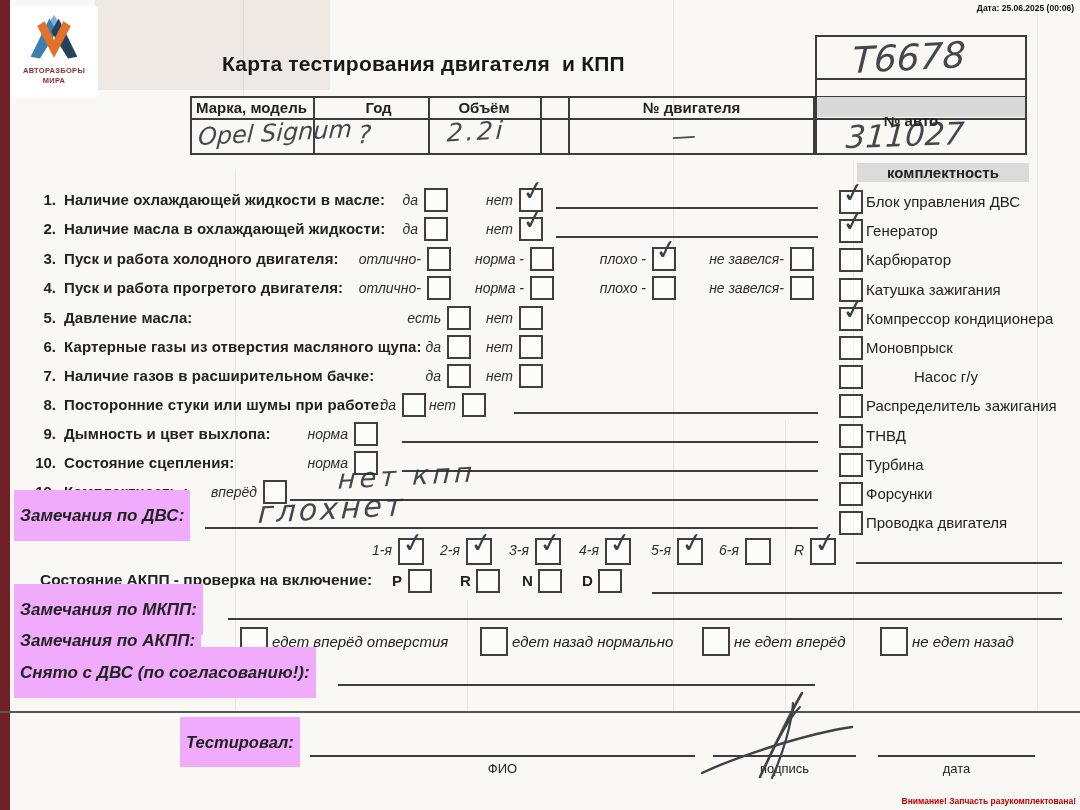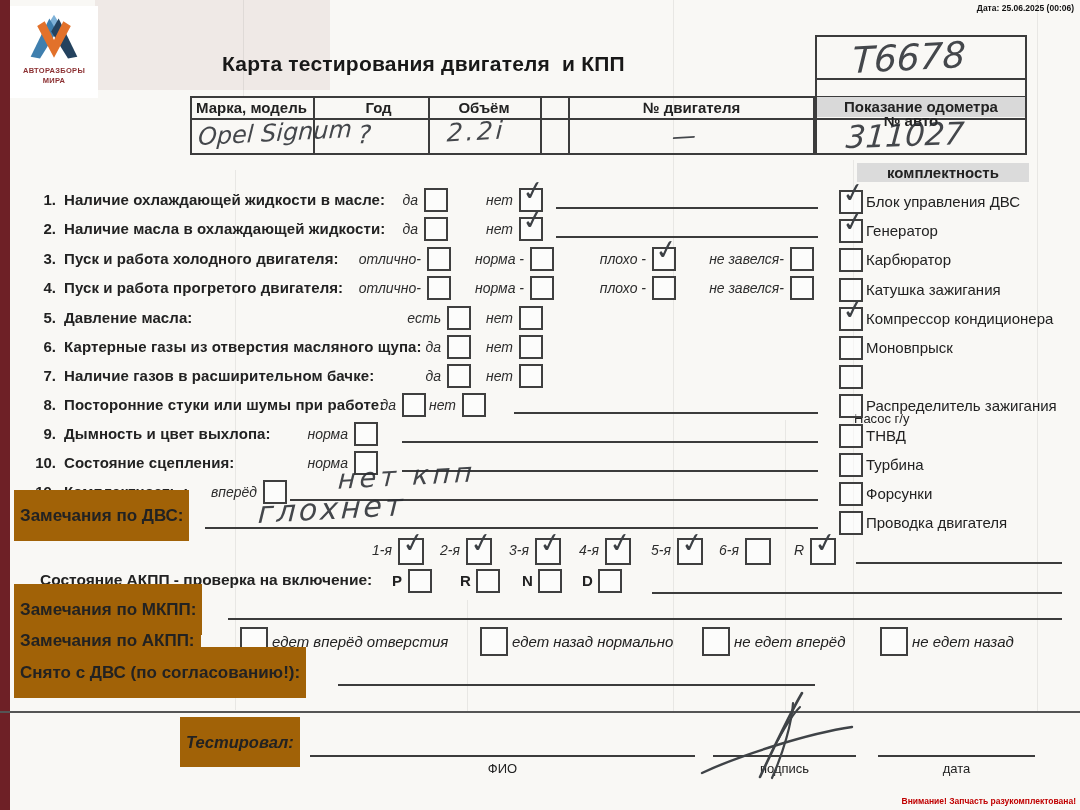--- a/index.html
+++ b/index.html
@@ -11,21 +11,21 @@
   .bline{position:absolute;height:0;border-top:2px solid #3c3c3c;}
   .vline{position:absolute;width:0;border-left:2px solid #3c3c3c;}
   .cb{position:absolute;width:20px;height:20px;border:2px solid #3f3f3f;background:rgba(255,255,255,.55);}
   .tick{position:absolute;font-family:"DejaVu Sans",sans-serif;font-size:27px;font-weight:700;
         color:#3c4045;transform:rotate(-10deg);line-height:1;pointer-events:none;}
   .opt{position:absolute;font-style:italic;font-size:14px;color:#2d2d2d;transform:translateX(-100%);white-space:nowrap;}
   .num{position:absolute;font-weight:700;font-size:15px;width:30px;text-align:right;}
   .ilabel{position:absolute;font-weight:700;font-size:15px;white-space:nowrap;letter-spacing:.1px;}
   .plain{position:absolute;font-size:15px;white-space:nowrap;}
   .sec{position:absolute;font-weight:700;font-size:17px;white-space:nowrap;}
-  .hl{background:#a16207;padding:16px 6px;}
+  .hl{background:#f0abfc;padding:16px 6px;font-style:italic;}
   .hw{position:absolute;font-family:"DejaVu Sans",sans-serif;font-style:italic;color:rgba(42,46,51,.88);
       white-space:nowrap;transform:rotate(-3deg) skewX(-6deg);line-height:1;}
   .hdrcell{position:absolute;font-weight:700;font-size:15px;text-align:center;}
 </style>
 </head>
 <body>
 
 <div id="stage">
 
   <div class="abs" style="left:0;top:0;width:10px;height:810px;background:#6e2026;"></div>
@@ -54,21 +54,20 @@
 
   <div class="abs" style="left:222px;top:52px;font-size:21px;font-weight:700;letter-spacing:.2px;color:#181818;white-space:pre;">Карта тестирования двигателя  и КПП</div>
 
   <div class="abs" style="left:815px;top:35px;width:212px;height:120px;border:2px solid #3c3c3c;box-sizing:border-box;"></div>
   <div class="bline" style="left:815px;top:78px;width:212px;"></div>
   <div class="bline" style="left:815px;top:96px;width:212px;"></div>
   <div class="bline" style="left:815px;top:118px;width:212px;"></div>
   <div class="abs hw" style="left:852px;top:40px;font-size:36px;">Т6678</div>
   <div class="hdrcell" style="left:815px;top:79px;width:192px;margin-top:33px;">№ авто</div>
   <div class="abs" style="left:817px;top:97px;width:208px;height:20px;background:#d9d9d9;"></div>
-  <div class="hdrcell" style="left:815px;top:98px;width:212px;">Показание одометра</div>
   <div class="abs hw" style="left:846px;top:120px;font-size:31px;transform:rotate(-2deg) skewX(-6deg);">311027</div>
 
   <div class="abs" style="left:190px;top:96px;width:625px;height:59px;border:2px solid #3c3c3c;box-sizing:border-box;"></div>
   <div class="bline" style="left:190px;top:118px;width:625px;"></div>
   <div class="vline" style="left:313px;top:96px;height:59px;"></div>
   <div class="vline" style="left:428px;top:96px;height:59px;"></div>
   <div class="vline" style="left:540px;top:96px;height:59px;"></div>
   <div class="vline" style="left:568px;top:96px;height:59px;"></div>
   <div class="hdrcell" style="left:190px;top:99px;width:123px;">Марка, модель</div>
   <div class="hdrcell" style="left:313px;top:99px;width:131px;">Год</div>
@@ -242,21 +241,21 @@
       <div class="cb" style="left: 839px; top: 248.4px;"></div>
       <div class="plain" style="left: 866px; top: 251.4px; font-size: 15px;">Карбюратор</div>
       <div class="cb" style="left: 839px; top: 277.6px;"></div>
       <div class="plain" style="left: 866px; top: 280.6px; font-size: 15px;">Катушка зажигания</div>
       <div class="cb" style="left: 839px; top: 306.8px;"></div>
       <div class="plain" style="left: 866px; top: 309.8px; font-size: 15px;">Компрессор кондиционера</div>
       <div class="tick" style="left: 842px; top: 295.8px;">✓</div>
       <div class="cb" style="left: 839px; top: 336px;"></div>
       <div class="plain" style="left: 866px; top: 339px; font-size: 15px;">Моновпрыск</div>
       <div class="cb" style="left: 839px; top: 365.2px;"></div>
-      <div class="plain" style="left: 854px; top: 368.2px; font-size: 13px; margin-top: 43px;">Насос г/у</div>
+      <div class="plain" style="left: 914px; top: 368.2px; font-size: 15px;">Насос г/у</div>
       <div class="cb" style="left: 839px; top: 394.4px;"></div>
       <div class="plain" style="left: 866px; top: 397.4px; font-size: 15px;">Распределитель зажигания</div>
       <div class="cb" style="left: 839px; top: 423.6px;"></div>
       <div class="plain" style="left: 866px; top: 426.6px; font-size: 15px;">ТНВД</div>
       <div class="cb" style="left: 839px; top: 452.8px;"></div>
       <div class="plain" style="left: 866px; top: 455.8px; font-size: 15px;">Турбина</div>
       <div class="cb" style="left: 839px; top: 482px;"></div>
       <div class="plain" style="left: 866px; top: 485px; font-size: 15px;">Форсунки</div>
       <div class="cb" style="left: 839px; top: 511.2px;"></div>
       <div class="plain" style="left: 866px; top: 514.2px; font-size: 15px;">Проводка двигателя</div>

